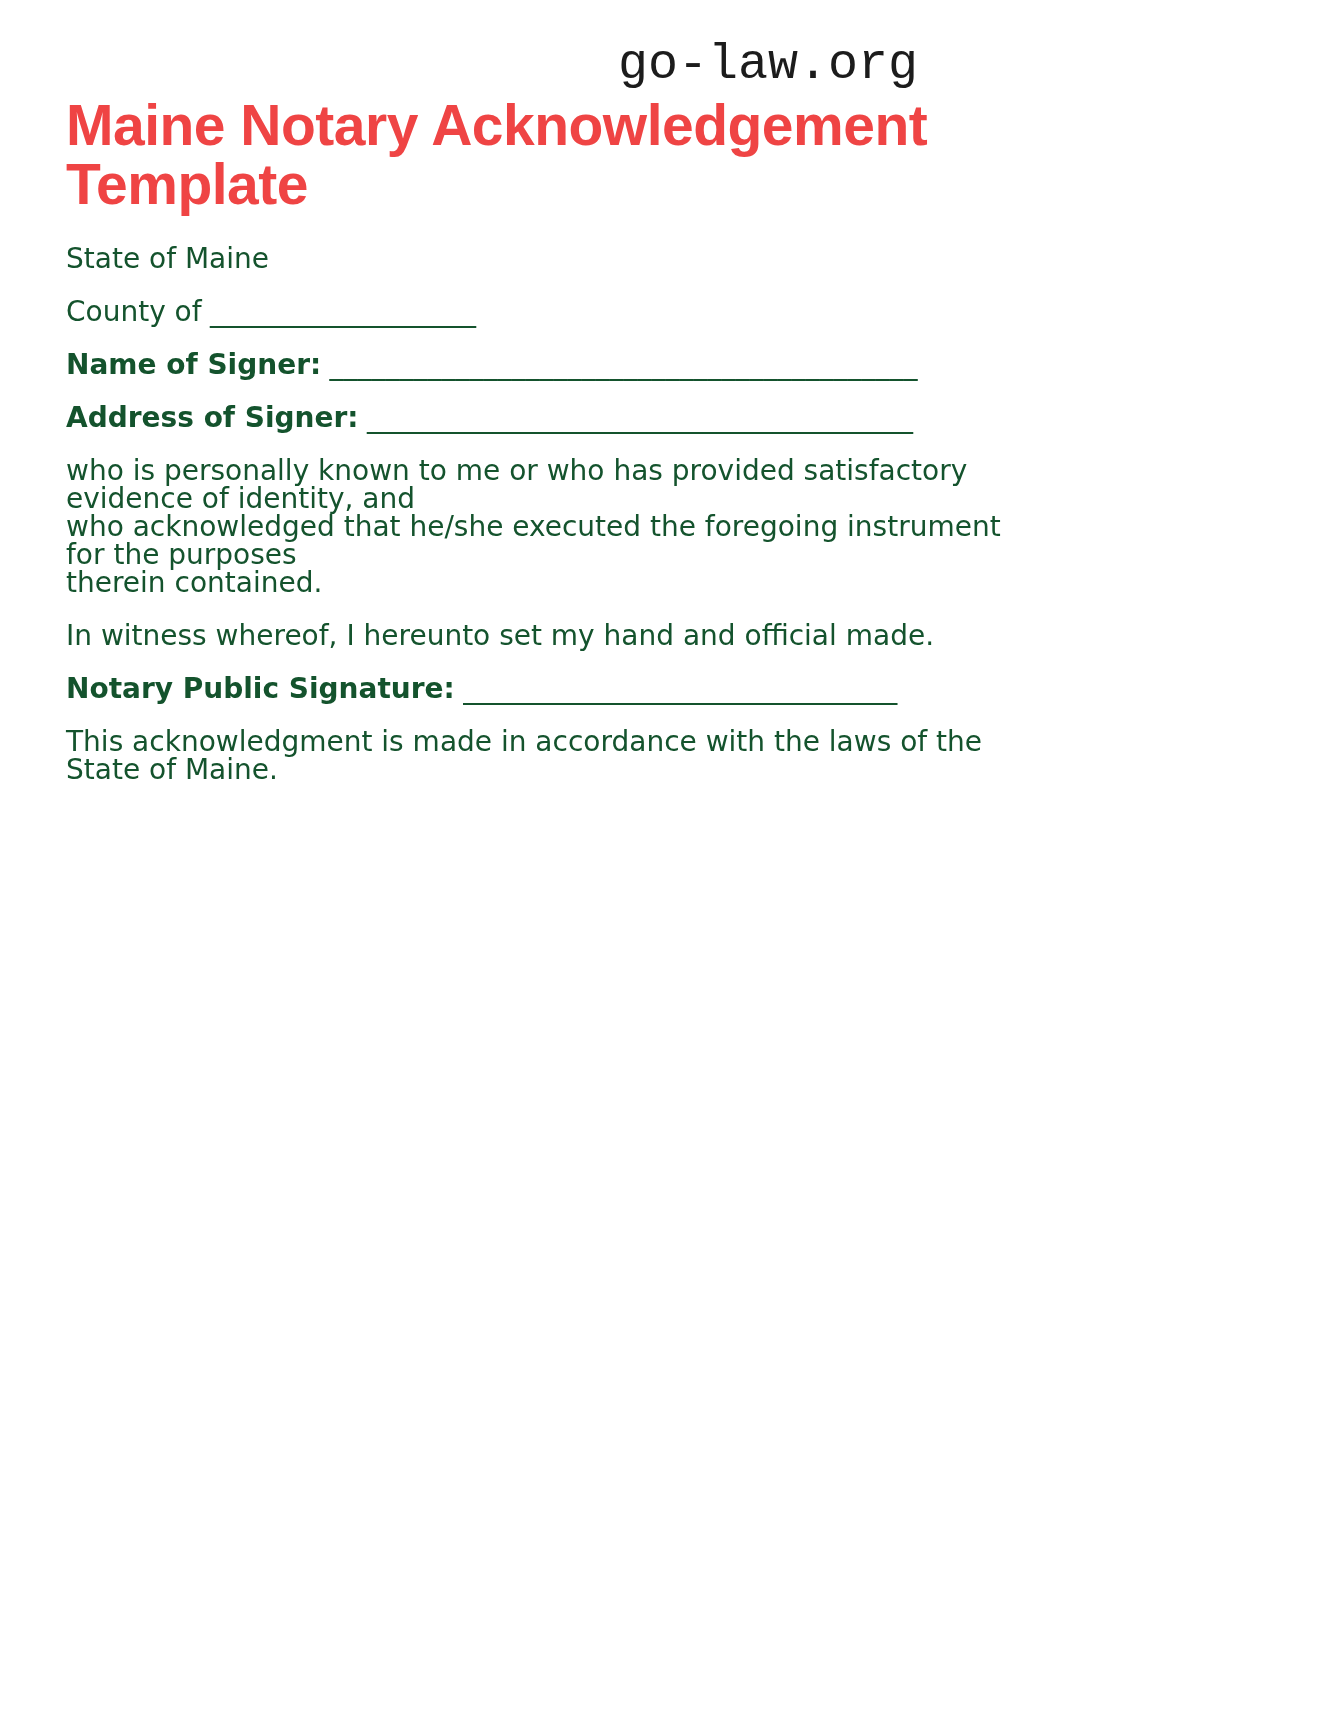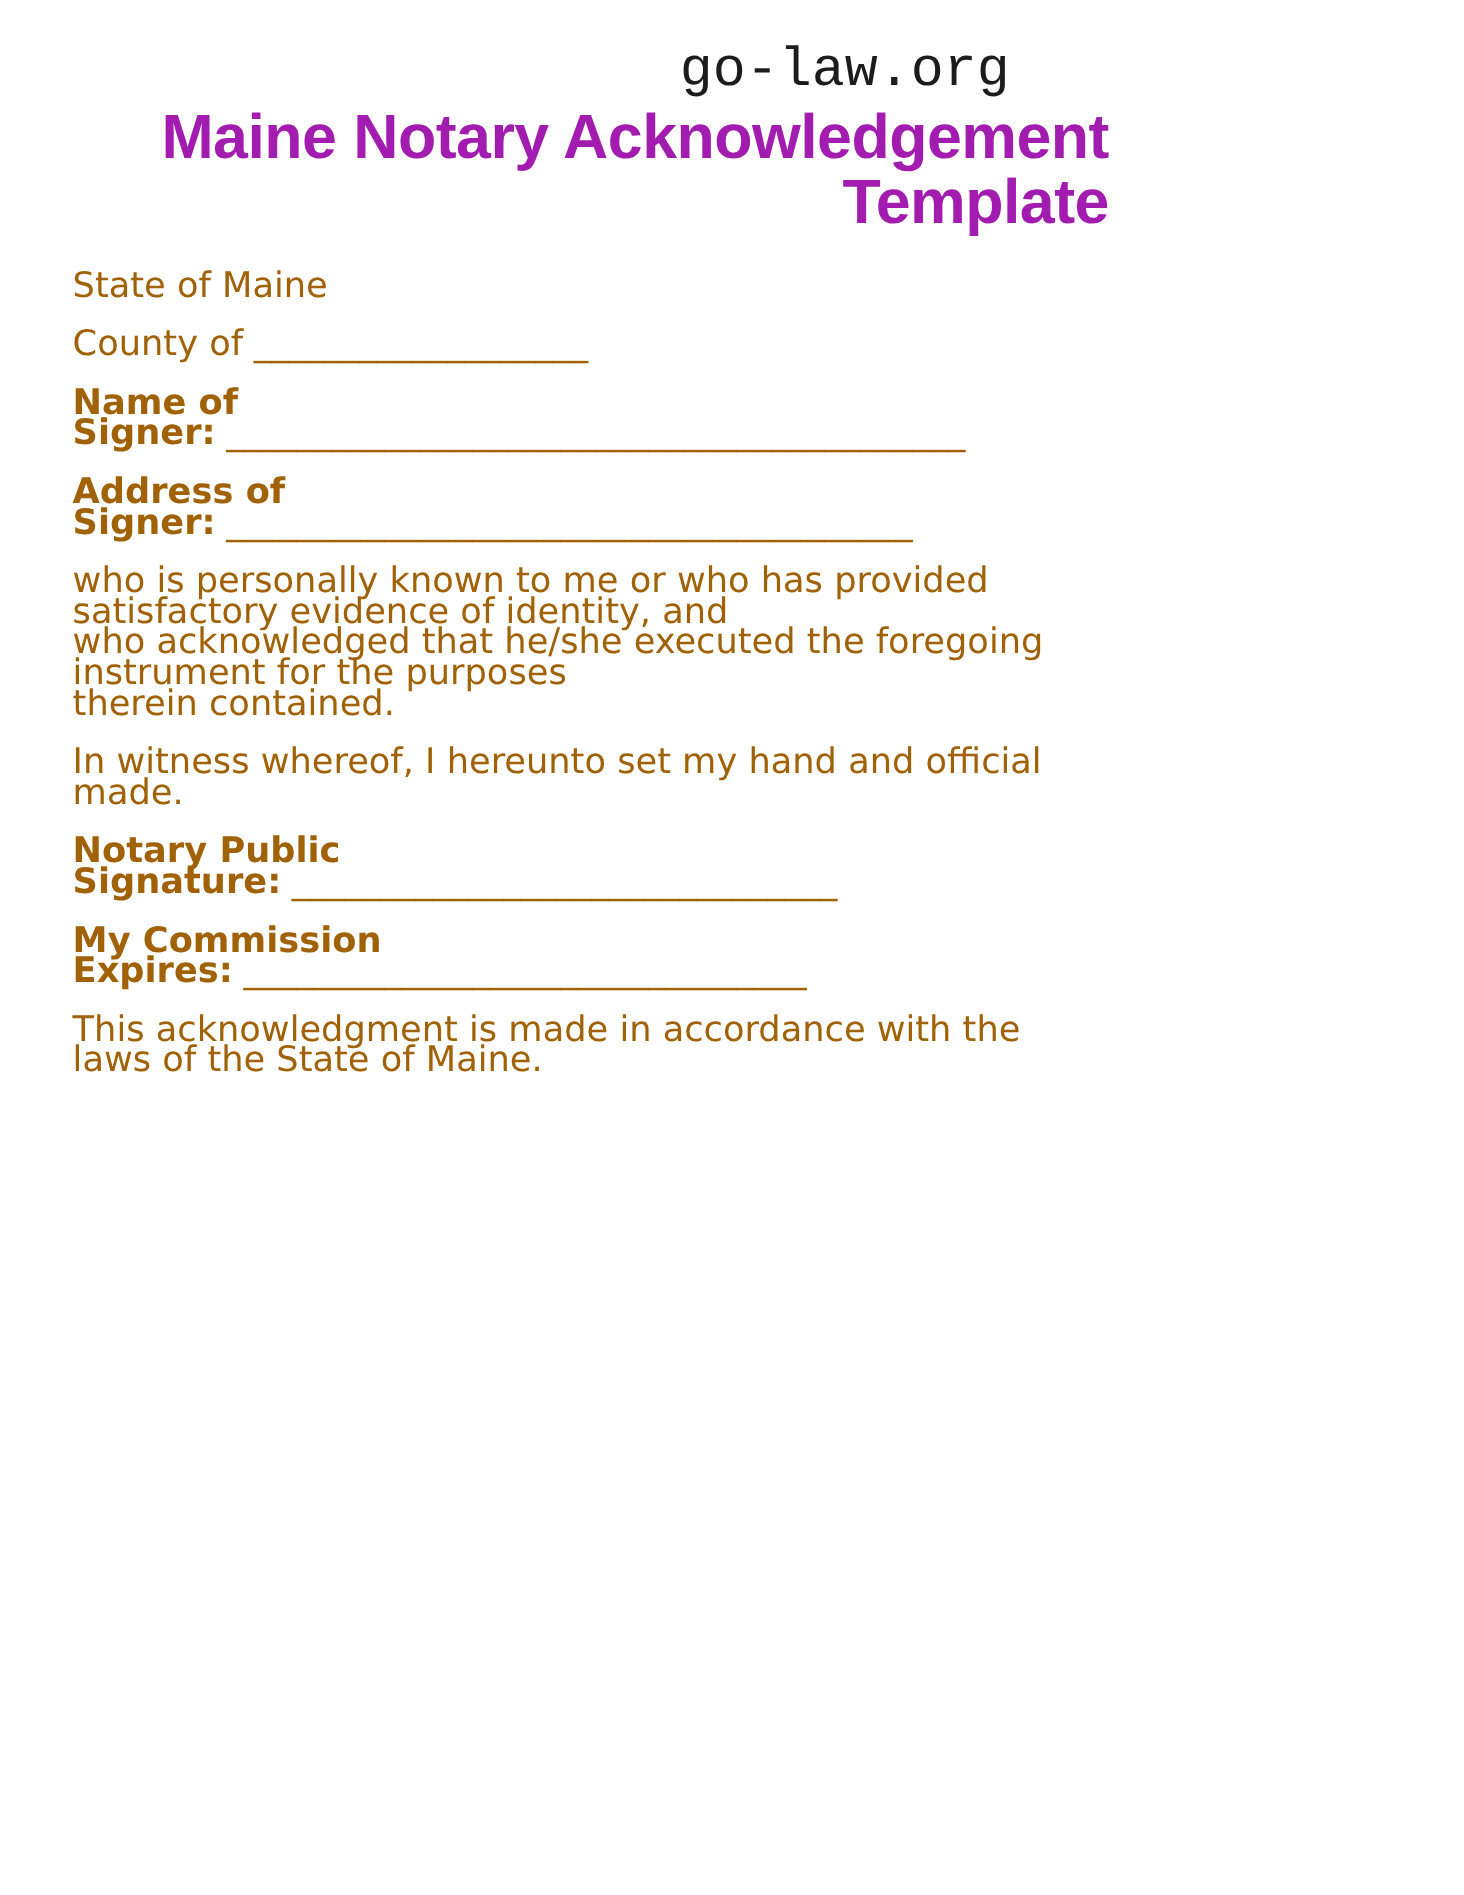--- a/index.html
+++ b/index.html
@@ -27,28 +27,27 @@
     white-space: nowrap;
   }
   h1.title {
     font-family: "Liberation Sans", "DejaVu Sans", sans-serif;
     font-weight: bold;
     font-size: 57px;
     line-height: 1.04;
     letter-spacing: -0.5px;
     margin: 6px 0 30px 0;
     white-space: pre-line;
-    color: #a21caf;
-    text-align: right;
+    color: #ef4444;
   }
   .page p {
-    font-size: 32px;
+    font-size: 28px;
     line-height: 28px;
     margin: 25px 0;
-    color: #a16207;
+    color: #14532d;
   }
   .preline {
     white-space: pre-line;
   }
   .label {
     font-weight: bold;
   }
   .blank {
     margin-left: 0.3em;
     white-space: nowrap;
@@ -84,19 +83,16 @@
 who acknowledged that he/she executed the foregoing instrument for the purposes
 therein contained.</p>
 
   <p>In witness whereof, I hereunto set my hand and official made.</p>
 
   <p>
     <span class="label">Notary Public Signature:</span><span class="blank">_______________________________</span>
   </p>
 
 
-  <p>
-    <span class="label">My Commission Expires:</span><span class="blank">________________________________</span>
-  </p>
 
   <p>This acknowledgment is made in accordance with the laws of the State of Maine.</p>
 
 </div>
 
 </body></html>

